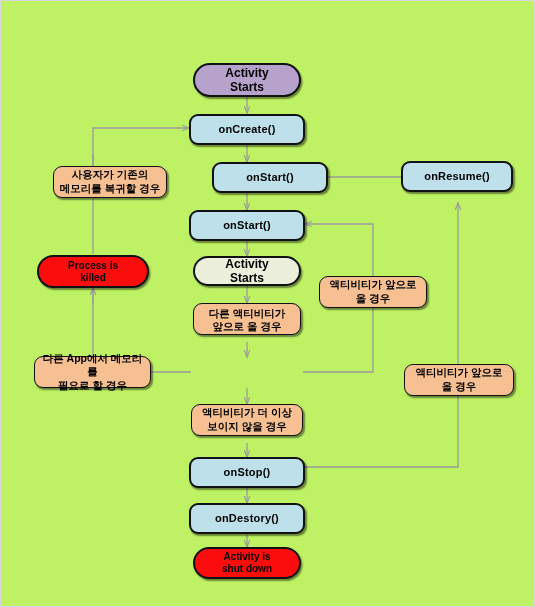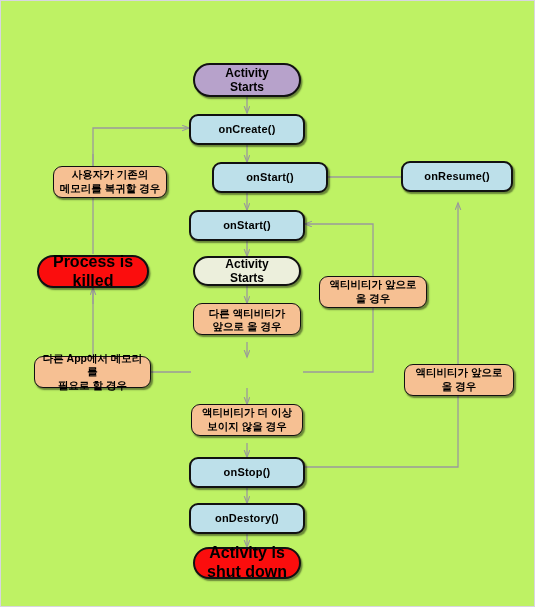--- a/index.html
+++ b/index.html
@@ -27,21 +27,21 @@
     text-align:center;
     font-weight:bold;
     color:#000000;
     line-height:1.18;
     box-shadow:1.5px 2px 1.5px rgba(0,0,0,0.45);
     z-index:3;
   }
   .blue{background:#bde0ea;border-radius:9px;font-size:11px;letter-spacing:.2px;}
   .purple{background:#b7a2cb;border-radius:22px;font-size:12px;}
   .beige{background:#ecefdc;border-radius:22px;font-size:12px;}
-  .red{background:#fb0d0d;border-radius:22px;font-size:16px;text-align:center;}
+  .red{background:#fb0d0d;border-radius:22px;font-size:10px;text-align:center;}
   .tag{
     background:#f6c093;border-radius:9px;
     font-size:10.5px;font-weight:bold;
     border:1.6px solid #111111;
     line-height:1.3;
     padding:0 4px;
   }
 </style>
 </head>
 <body>

